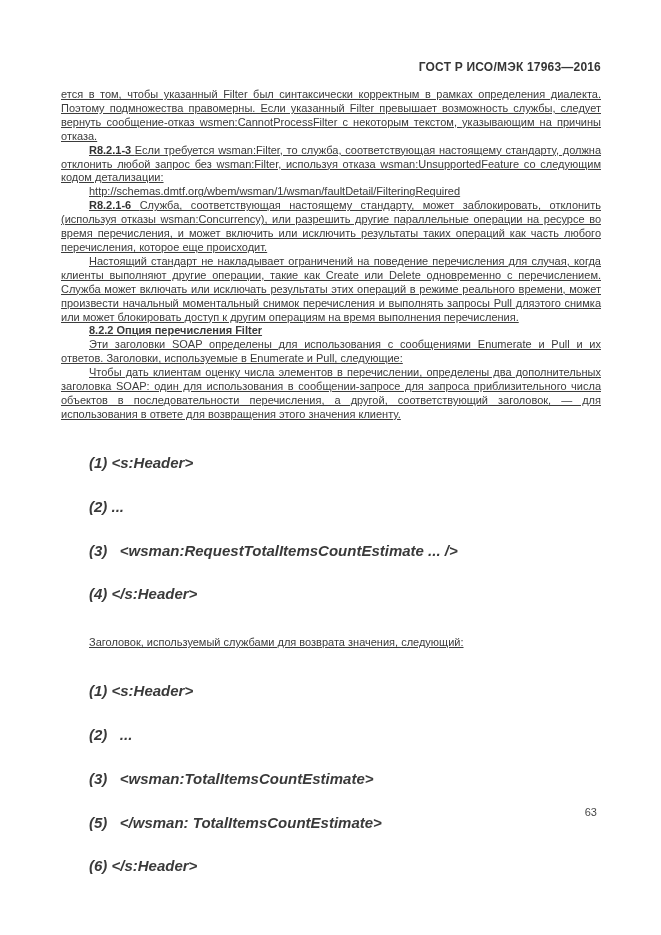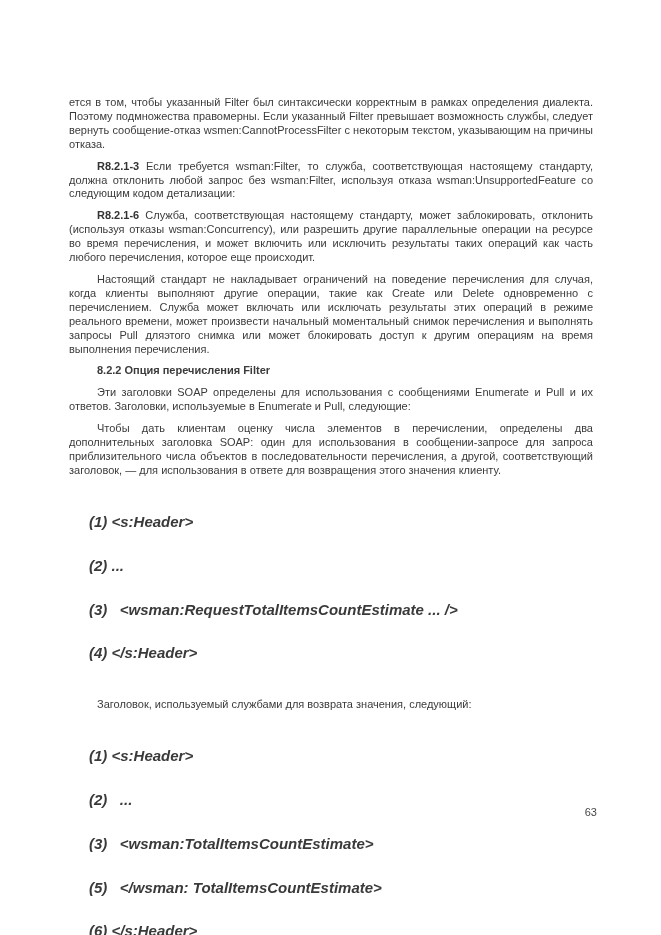--- a/index.html
+++ b/index.html
@@ -26,22 +26,23 @@
   .body-col {
     position: absolute;
     top: 88px;
     left: 61px;
     width: 540px;
     font-size: 11px;
     line-height: 13.9px;
     text-align: justify;
   }
   .body-col p {
-    margin: 8px;
+    margin: 0;
     text-indent: 28px;
+    text-decoration: underline;
   }
   .body-col p.noindent { text-indent: 0; }
   .body-col p.heading { font-weight: bold; }
   .body-col p b { font-weight: bold; color: #333333; }
   .code {
     margin: 5px 0 5px 28px;
     font-weight: bold;
     font-style: italic;
     font-size: 15px;
     line-height: 14.6px;
@@ -55,24 +56,26 @@
     right: 64px;
     font-size: 11px;
     color: #474747;
   }
 </style>
 </head>
 <body>
 
 <div class="page">
 
+  <div class="running-header">ГОСТ Р ИСО/МЭК 17963—2016</div>
 
   <div class="body-col">
     <p class="noindent">ется в том, чтобы указанный Filter был синтаксически корректным в рамках определения диалекта. Поэтому подмножества правомерны. Если указанный Filter превышает возможность службы, следует вернуть сообщение-отказ wsmen:CannotProcessFilter с некоторым текстом, указывающим на причины отказа.</p>
     <p><b>R8.2.1-3 </b><span>Если требуется wsman:Filter, то служба, соответствующая настоящему стандарту, должна отклонить любой запрос без wsman:Filter, используя отказа wsman:UnsupportedFeature со следующим кодом детализации:</span></p>
+    <p>http://schemas.dmtf.org/wbem/wsman/1/wsman/faultDetail/FilteringRequired</p>
     <p><b>R8.2.1-6 </b><span>Служба, соответствующая настоящему стандарту, может заблокировать, отклонить (используя отказы wsman:Concurrency), или разрешить другие параллельные операции на ресурсе во время перечисления, и может включить или исключить результаты таких операций как часть любого перечисления, которое еще происходит.</span></p>
     <p>Настоящий стандарт не накладывает ограничений на поведение перечисления для случая, когда клиенты выполняют другие операции, такие как Create или Delete одновременно с перечислением. Служба может включать или исключать результаты этих операций в режиме реального времени, может произвести начальный моментальный снимок перечисления и выполнять запросы Pull дляэтого снимка или может блокировать доступ к другим операциям на время выполнения перечисления.</p>
     <p class="heading">8.2.2 Опция перечисления Filter</p>
     <p>Эти заголовки SOAP определены для использования с сообщениями Enumerate и Pull и их ответов. Заголовки, используемые в Enumerate и Pull, следующие:</p>
     <p>Чтобы дать клиентам оценку числа элементов в перечислении, определены два дополнительных заголовка SOAP: один для использования в сообщении-запросе для запроса приблизительного числа объектов в последовательности перечисления, а другой, соответствующий заголовок, — для использования в ответе для возвращения этого значения клиенту.</p>
 
     <div class="code">
       <div>(1) &lt;s:Header&gt;</div>
       <div>(2) ...</div>
       <div>(3)   &lt;wsman:RequestTotalItemsCountEstimate ... /&gt;</div>

